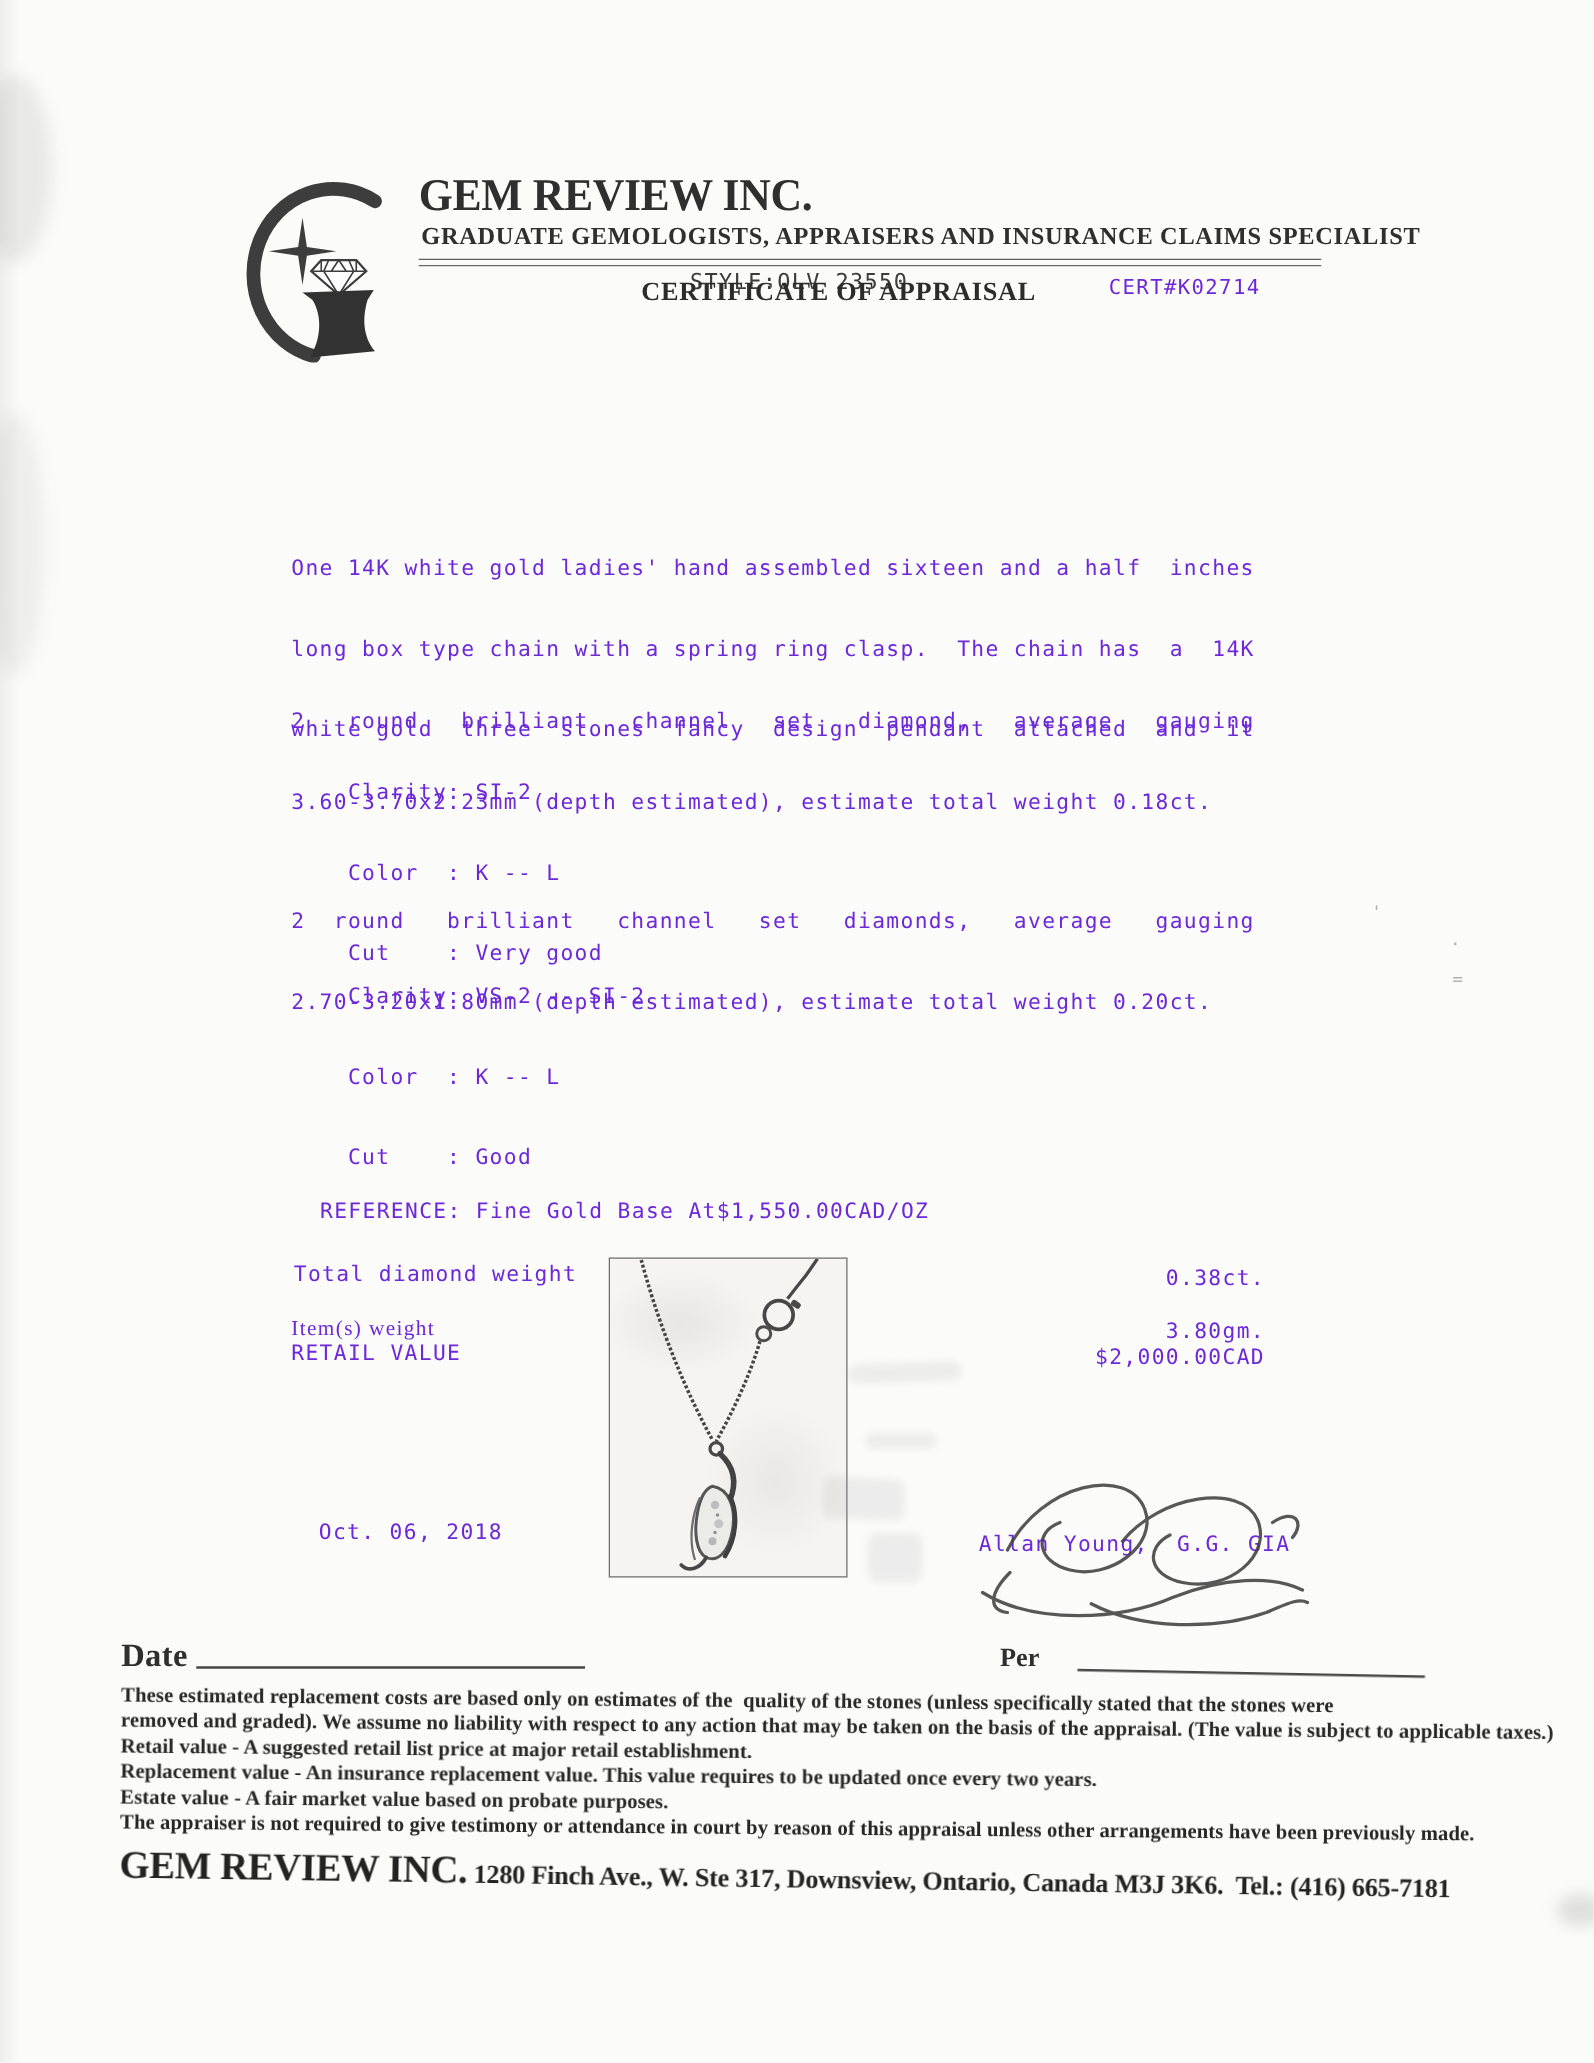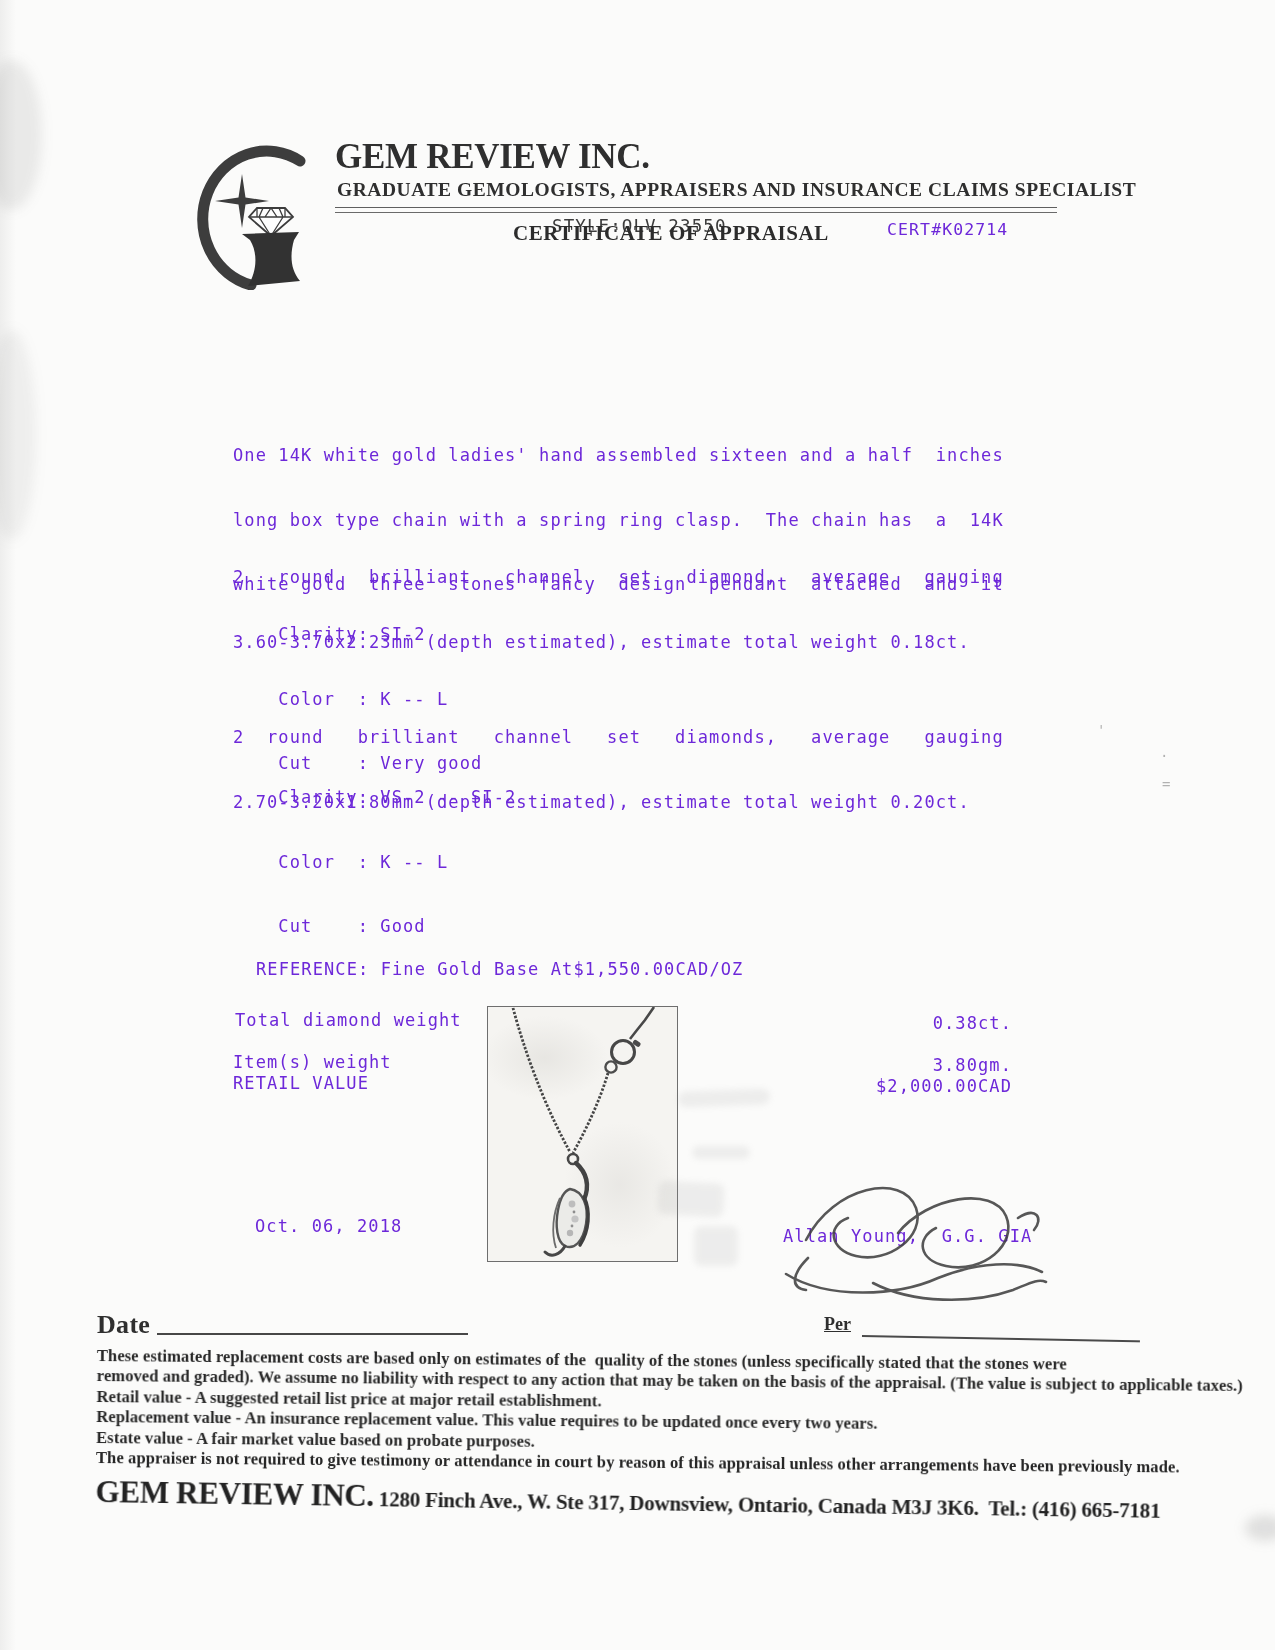--- a/index.html
+++ b/index.html
@@ -26,42 +26,42 @@
   .cert-title{left:513px;top:221px;font-size:21px;letter-spacing:0.6px;color:#2c2c2c;text-align:right;}
   .cert-no{left:887px;top:219px;font-size:16.5px;}
   
   .desc-block{left:233px;top:402px;}
   .item1-block{left:233px;top:524px;}
   .spec1-block{left:233px;top:581px;}
   .item2-block{left:233px;top:684px;}
   .spec2-block{left:233px;top:744px;}
   .ref-line{left:233px;top:959px;margin-left:23px;}
   .row-total-label{left:235px;top:1010px;}
-  .row-items-label{left:233px;top:1052px;}
+  .row-items-label{left:233px;top:1052px;font-family:Liberation Serif, serif;}
   .row-retail-label{left:233px;top:1073px;}
   .val{text-align:right;right:263px;}
   .row-total-val{top:1013px;}
   .row-items-val{top:1055px;}
   .row-retail-val{top:1076px;}
   
   .photo-box{
     left:487px;top:1006px;width:189px;height:254px;
     border:1.6px solid #6e6e6e;background:
       radial-gradient(90px 60px at 30% 20%, rgba(190,188,182,.25), transparent 70%),
       radial-gradient(80px 90px at 70% 70%, rgba(185,183,178,.2), transparent 70%),
       #f5f4f1;
   }
   .photo-box svg{position:absolute;left:0;top:0;filter:blur(0.3px);}
   
   .date-text{left:255px;top:1216px;}
   .appraiser-text{left:783px;top:1226px;}
   .signature{left:778px;top:1178px;}
   .date-label{left:97px;top:1310px;font-size:26px;letter-spacing:0.3px;}
   .date-line{left:157px;top:1333px;width:311px;height:2.2px;background:#474747;filter:blur(0.3px);}
-  .per-label{left:824px;top:1314px;font-size:18px;text-decoration:underline;}
+  .per-label{left:800px;top:1314px;font-size:21px;}
   .per-line{left:862px;top:1335px;width:278px;height:2px;background:#4a4a4a;transform:rotate(1.1deg);transform-origin:left top;filter:blur(0.3px);}
   
   .legal-block{left:97px;top:1346px;width:1085px;transform:rotate(0.5deg);transform-origin:left top;}
   .legal-block .line{font-size:16.5px;line-height:20.4px;letter-spacing:0.1px;color:#262626;white-space:pre;}
   .footer-row{margin-top:6px;transform:rotate(0.35deg);transform-origin:left top;white-space:pre;}
   .footer-company{font-size:31px;letter-spacing:-0.3px;color:#232323;}
   .footer-address{font-size:21px;letter-spacing:-0.2px;color:#232323;}
   
   .edge-shade-left{left:0;top:0;width:16px;height:1650px;background:linear-gradient(to right,rgba(60,60,60,.07),rgba(0,0,0,0));}
   .blob{border-radius:50%;filter:blur(6px);}

